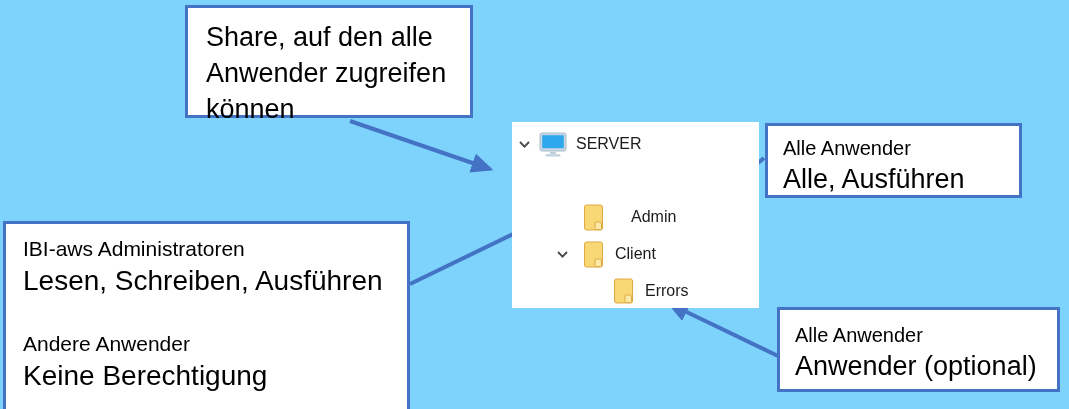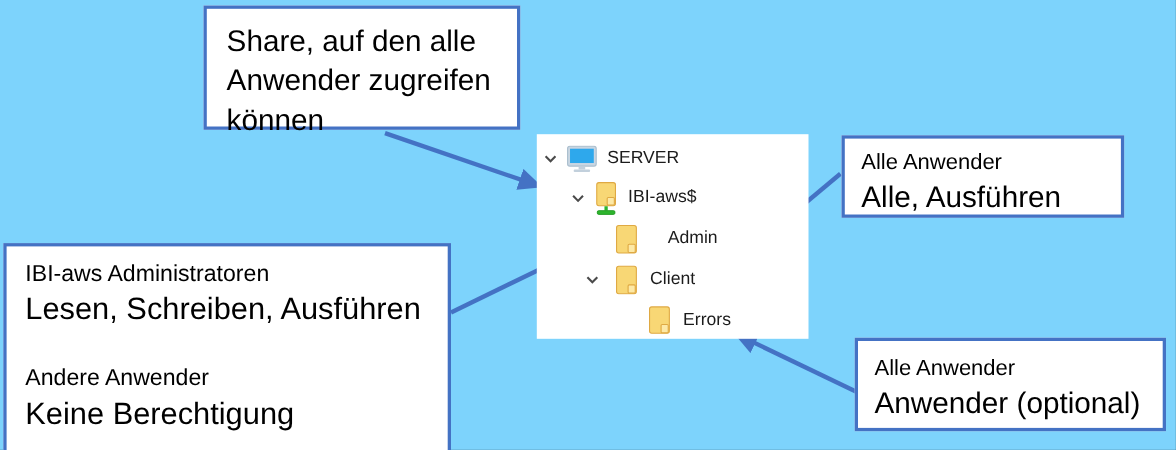--- a/index.html
+++ b/index.html
@@ -18,21 +18,21 @@
   .co-admin{left:3px;top:221px;width:407px;height:200px;padding:10px 6px 0 17px;}
   .co-client{left:765px;top:123px;width:257px;height:75px;padding:8px 0 0 15px;}
   .co-errors{left:777px;top:307px;width:283px;height:85px;padding:11px 0 0 15px;}
   .co-small{font-size:21px;line-height:29px;}
   .co-large{font-size:28px;line-height:36px;}
   .co-client .co-small,.co-errors .co-small{font-size:20px;line-height:28px;}
   .co-client .co-large,.co-errors .co-large{font-size:27px;line-height:35px;}
   .co-gap{height:30px;}
 
   
-  .tree-panel{position:absolute;left:488px;top:122px;width:247px;height:186px;
+  .tree-panel{position:absolute;left:512px;top:122px;width:247px;height:186px;
               background:#fff;z-index:2;}
   .tree-row{position:absolute;left:0;width:100%;height:34px;display:flex;
             align-items:center;cursor:default;}
   .r0{top:5px;}.r1{top:41px;}.r2{top:78px;}.r3{top:115px;}.r4{top:152px;padding-left:16px;}
   .chev{width:15px;height:15px;display:inline-flex;align-items:center;justify-content:center;flex:0 0 auto;}
   .ticon{display:inline-flex;align-items:center;justify-content:center;flex:0 0 auto;}
   .tlabel{font-size:16px;color:#1b1b1b;white-space:nowrap;}
   
   .r0 .chev{margin-left:5px;}  .r0 .ticon{margin-left:7px;}  .r0 .tlabel{margin-left:9px;}
   .r1 .chev{margin-left:30px;} .r1 .ticon{margin-left:7px;}  .r1 .tlabel{margin-left:9px;}
@@ -91,36 +91,20 @@
         <svg width="28" height="25" viewBox="0 0 28 25">
           <rect x="1" y="1" width="26" height="18" rx="2" fill="#C9D6E2" stroke="#A9BDCD"></rect>
           <rect x="3.2" y="3.2" width="21.6" height="13" fill="#2EA8EC"></rect>
           <rect x="11" y="19.5" width="6" height="2.6" fill="#C2D0DC"></rect>
           <rect x="6.5" y="22.2" width="15" height="2.2" rx="1" fill="#C2D0DC"></rect>
         </svg>
       </span>
       <span class="tlabel">SERVER</span>
     </div>
 
-    <div class="tree-row r1">
-      <span class="chev">
-        <svg width="15" height="15" viewBox="0 0 15 15">
-            <path d="M3 5 L7.5 9.6 L12 5" fill="none" stroke="#4a4a4a" stroke-width="1.9"></path>
-          </svg>
-      </span>
-      <span class="ticon">
-        <svg width="22" height="31" viewBox="0 0 22 31">
-          <rect x="2.5" y="1" width="17" height="21" rx="2" fill="#F8D775" stroke="#DFA943"></rect>
-          <rect x="12" y="14.5" width="6.5" height="7" rx="1" fill="#FDE9A6" stroke="#DFA943"></rect>
-          <rect x="9.5" y="22.5" width="3" height="4" fill="#2DB52D"></rect>
-          <rect x="3" y="26.5" width="16" height="3.4" rx="1.2" fill="#2DB52D" stroke="#1E961E" stroke-width="0.8"></rect>
-        </svg>
-      </span>
-      <span class="tlabel">IBI-aws$</span>
-    </div>
 
     <div class="tree-row r2">
       <span class="ticon">
         <svg width="21" height="27" viewBox="0 0 21 27">
           <rect x="1.5" y="1" width="18" height="25" rx="2" fill="#F8D775" stroke="#DFA943"></rect>
           <rect x="12" y="18" width="6.5" height="7.5" rx="1" fill="#FDE9A6" stroke="#DFA943"></rect>
         </svg>
       </span>
       <span class="tlabel">Admin</span>
     </div>

